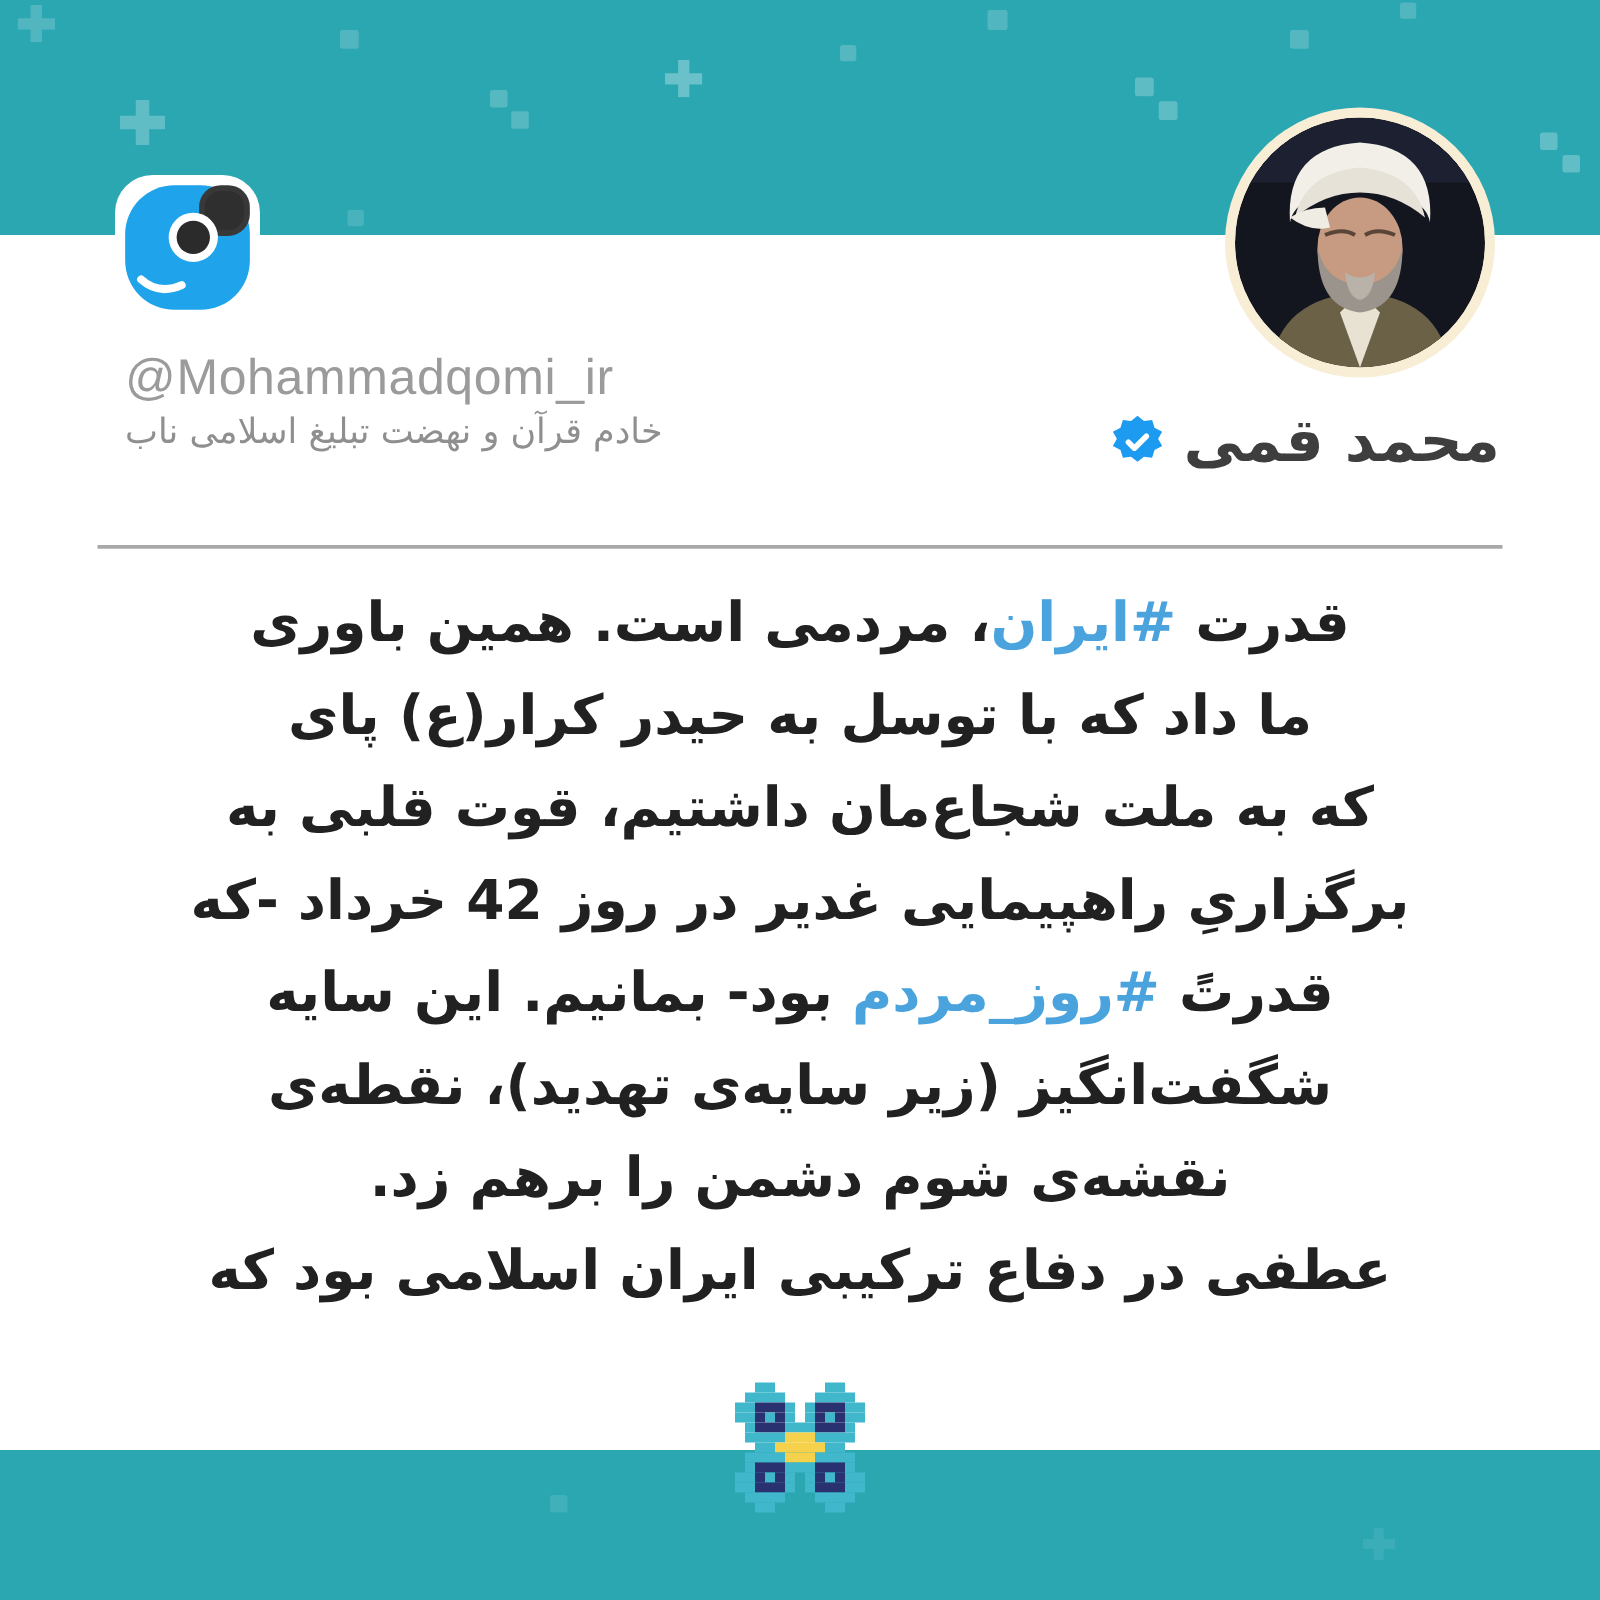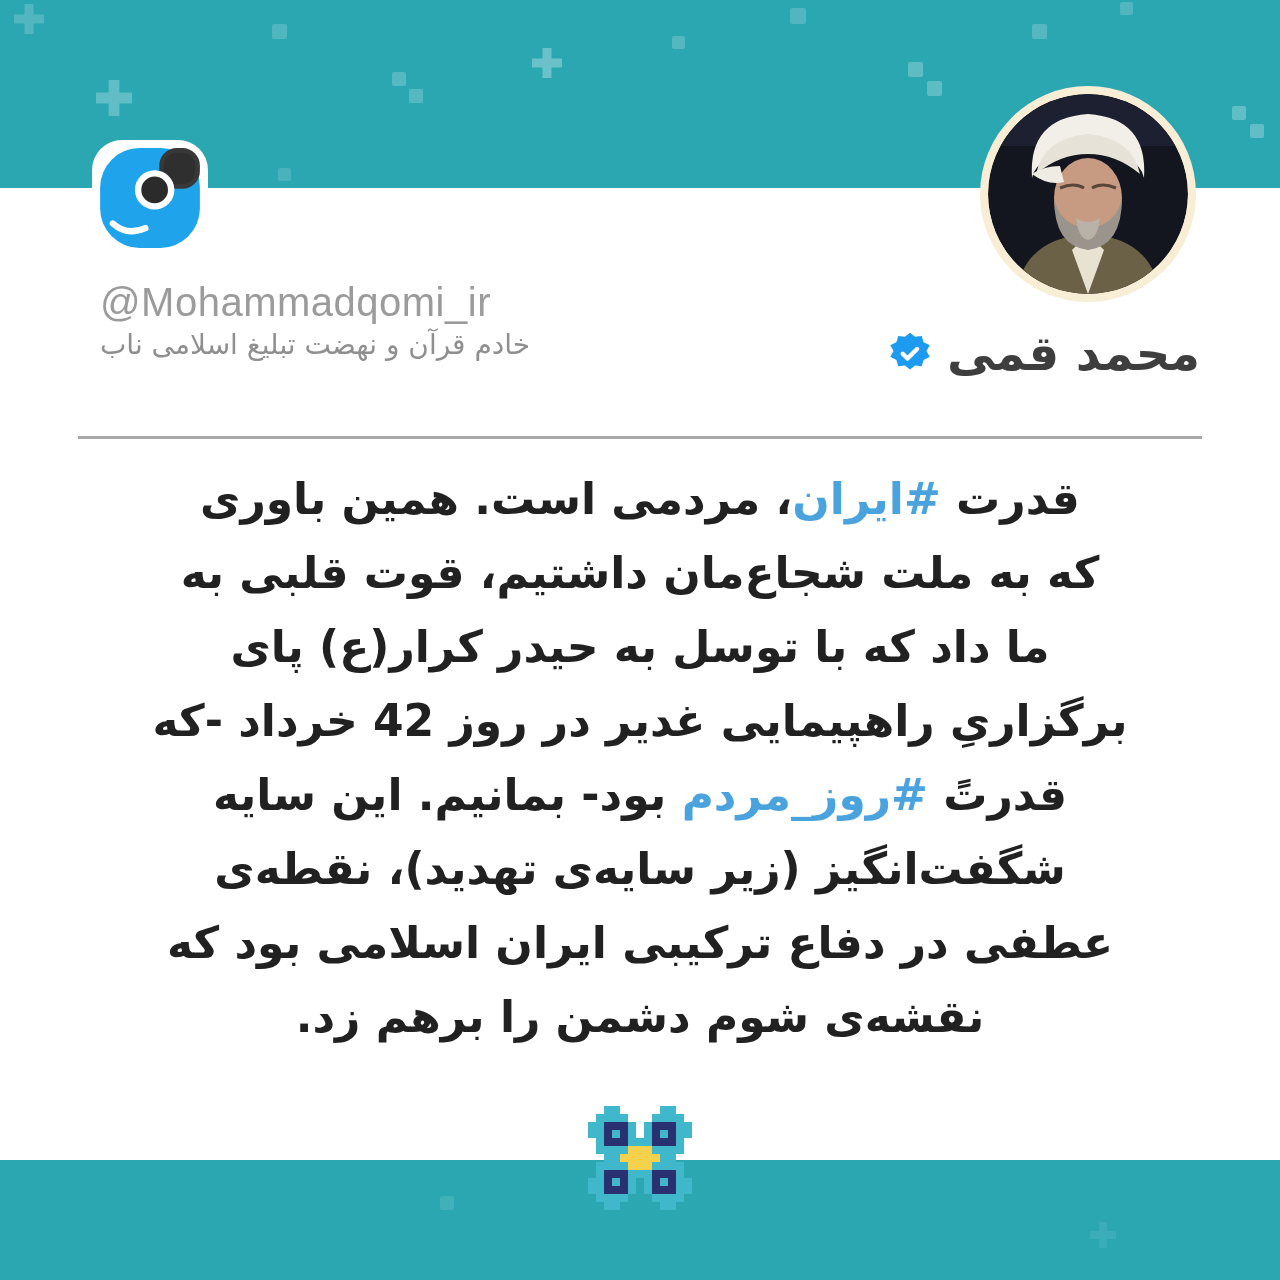--- a/index.html
+++ b/index.html
@@ -128,27 +128,27 @@
     <path fill="#1D9BF0" d="M12 1.4l2.7 2.1 3.4-.4 1 3.3 3.2 1.6-1.7 3 1.7 3-3.2 1.6-1 3.3-3.4-.4-2.7 2.1-2.7-2.1-3.4.4-1-3.3-3.2-1.6 1.7-3-1.7-3 3.2-1.6 1-3.3 3.4.4z"></path>
     <path d="M8.2 12.4l2.5 2.5 5-5" stroke="#ffffff" stroke-width="2.3" fill="none" stroke-linecap="round" stroke-linejoin="round"></path>
   </svg>
   <div class="display-name">محمد قمی</div>
 </div>
 
 <div class="divider"></div>
 
 <div class="post-body">
     <div class="body-line"><span>قدرت </span><span class="hashtag">#ایران</span><span>، مردمی است. همین باوری</span></div>
+    <div class="body-line"><span>ما داد که با توسل به حیدر کرار(ع) پای</span></div>
     <div class="body-line"><span>که به ملت شجاع‌مان داشتیم، قوت قلبی به</span></div>
-    <div class="body-line"><span>ما داد که با توسل به حیدر کرار(ع) پای</span></div>
     <div class="body-line"><span>برگزاریِ راهپیمایی غدیر در روز 42 خرداد -که</span></div>
     <div class="body-line"><span>قدرتً </span><span class="hashtag">#روز_مردم</span><span> بود- بمانیم. این سایه</span></div>
     <div class="body-line"><span>شگفت‌انگیز (زیر سایه‌ی تهدید)، نقطه‌ی</span></div>
+    <div class="body-line"><span>نقشه‌ی شوم دشمن را برهم زد.</span></div>
     <div class="body-line"><span>عطفی در دفاع ترکیبی ایران اسلامی بود که</span></div>
-    <div class="body-line"><span>نقشه‌ی شوم دشمن را برهم زد.</span></div>
   </div>
 
 <div class="emblem">
     <div class="cell"></div>
     <div class="cell"></div>
     <div class="cell" style="background: rgb(65, 183, 203);"></div>
     <div class="cell" style="background: rgb(65, 183, 203);"></div>
     <div class="cell"></div>
     <div class="cell"></div>
     <div class="cell"></div>

